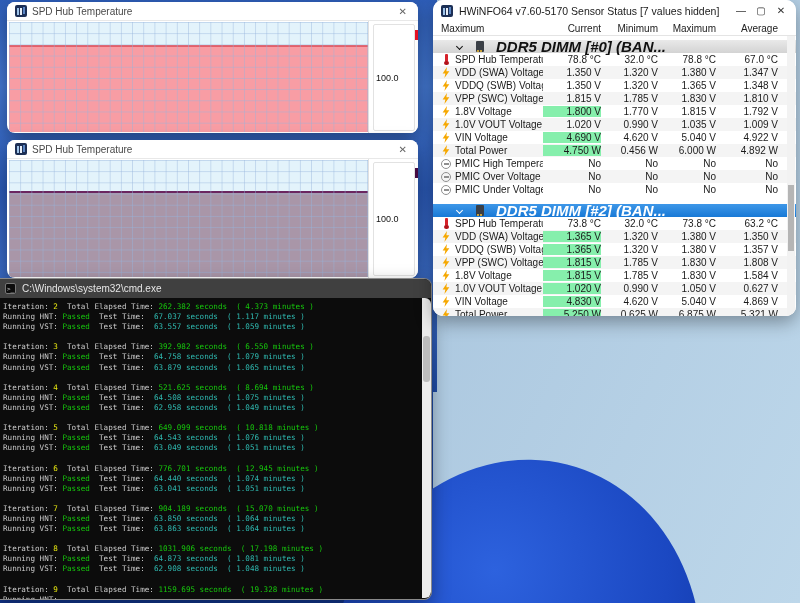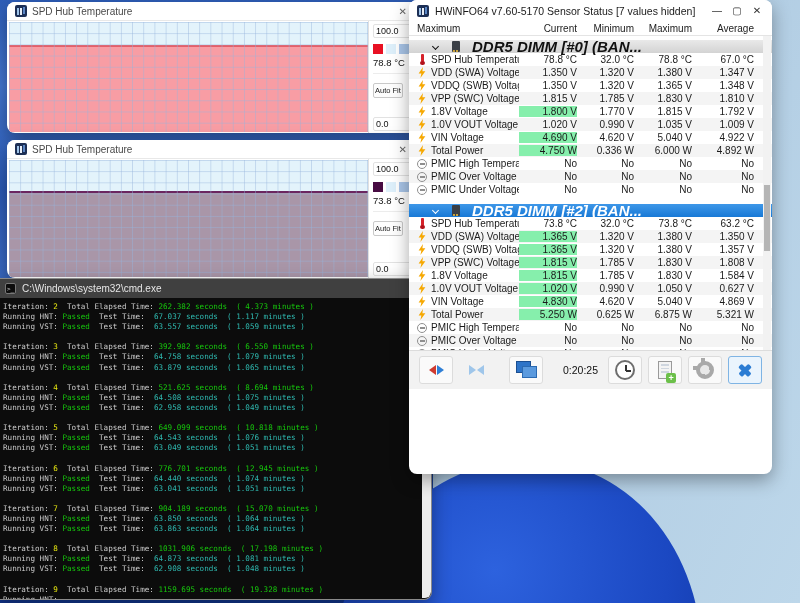--- a/index.html
+++ b/index.html
@@ -27,21 +27,21 @@
   .gtitle .t { flex:1; font-size:10px; color:#494949; }
   .gclose { font-size:10px; color:#666; padding:0 3px; cursor:default; }
   .gbody { display:flex; height:calc(100% - 19px); }
   .garea { position:relative; flex:1; margin:1px 0 1px 2px; background:#e3f3fb; overflow:hidden; }
   .gfill { position:absolute; left:0; right:0; bottom:0; }
   .ggrid { position:absolute; inset:0;
     background-image:linear-gradient(to right,rgba(150,180,220,.45) 1px,transparent 1px),
                      linear-gradient(to bottom,rgba(150,180,220,.45) 1px,transparent 1px);
     background-size:11.2px 11.2px; }
   .gpanel { width:50px; background:#fff; border-left:1px solid #e0e0e0;
-    display:flex; flex-direction:column; padding:3px 3px 2px 4px; font-size:9px; }
+    display:flex; flex-direction:row; padding:3px 3px 2px 4px; font-size:9px; }
   .gbox { border:1px solid #e2e2e2; border-radius:2px; background:#fff;
     font-size:9px; color:#111; padding:1px 2px; width:42px; }
   .gsep { border-top:1px solid #ececec; margin:3px 0; }
   .swatches { display:flex; gap:3px; margin:6px 0 3px 0; }
   .swatch { width:10px; height:10px; }
   .gval { font-size:9.5px; color:#111; margin-bottom:2px; }
   .gbtns { display:flex; gap:14px; margin:6px 1px 4px 0; }
   .gbtn { font-size:7.5px; color:#222; border:1px solid #c9c9c9; border-radius:2px;
     background:#fdfdfd; padding:2px 1px; white-space:nowrap; }
   .spacer { flex:1; }
@@ -55,21 +55,21 @@
     color:#ddd; font-size:6px; line-height:9px; text-align:center; font-family:"DejaVu Sans Mono",monospace; }
   .cbody { position:relative; height:calc(100% - 19px); padding:4px 14px 0 5px;
     font-family:"DejaVu Sans Mono",monospace; font-size:7.6px; line-height:10.1px; white-space:pre; }
   .cline { height:10.1px; }
   .c-w { color:#cccccc; } .c-y { color:#e5e510; } .c-g { color:#16c60c; } .c-c { color:#2fb9b0; }
   .cscroll { position:absolute; right:0; top:19px; bottom:1px; width:9px; background:#ededed;
     border-radius:0 6px 6px 0; }
   .cthumb { position:absolute; right:1px; top:38px; width:7px; height:46px; background:#bdbdbd; border-radius:3px; }
 
   
-  #hwin { left:409px; top:0; width:363px; height:474px; }
+  #hwin { left:433px; top:0; width:363px; height:316px;border-radius:10px; }
   .htitle { height:21px; display:flex; align-items:center; gap:6px; padding:0 8px; background:#fff; }
   .htitle .t { flex:1; font-size:10.5px; color:#1a1a1a; white-space:nowrap; overflow:hidden; }
   .hwicon { width:12px; height:12px; border-radius:2px; background:#1c2f55; position:relative; flex:none; }
   .hwicon::before { content:""; position:absolute; left:2px; top:3px; width:2px; height:7px; background:#9fc4ea;
     box-shadow:3px 0 0 #e8eef6, 6px -1px 0 #5b86c4; }
   .wbtn { font-size:10px; color:#333; width:14px; text-align:center; }
   .hhead { display:grid; grid-template-columns:1fr 58px 57px 58px 62px; padding:0 18px 0 8px;
     font-size:10px; color:#222; height:15px; align-items:center; border-bottom:1px solid #e4e4e4; }
   .hhead div { text-align:right; } .hhead div:first-child { text-align:left; }
   .rows { position:relative; height:314px; overflow:hidden; background:#fff; }
@@ -302,21 +302,21 @@
           <div class="v">4.620 V</div>
           <div class="v">5.040 V</div>
           <div class="v">4.922 V</div>
         </div>
         <div class="srow alt">
           <div class="namecell">
             <span class="ic ic-volt"></span>
             <span>Total Power</span>
           </div>
           <div class="v hl">4.750 W</div>
-          <div class="v">0.336 W</div>
+          <div class="v">0.456 W</div>
           <div class="v">6.000 W</div>
           <div class="v">4.892 W</div>
         </div>
         <div class="srow">
           <div class="namecell">
             <span class="ic ic-pmic"></span>
             <span>PMIC High Temperature</span>
           </div>
           <div class="v">No</div>
           <div class="v">No</div>

